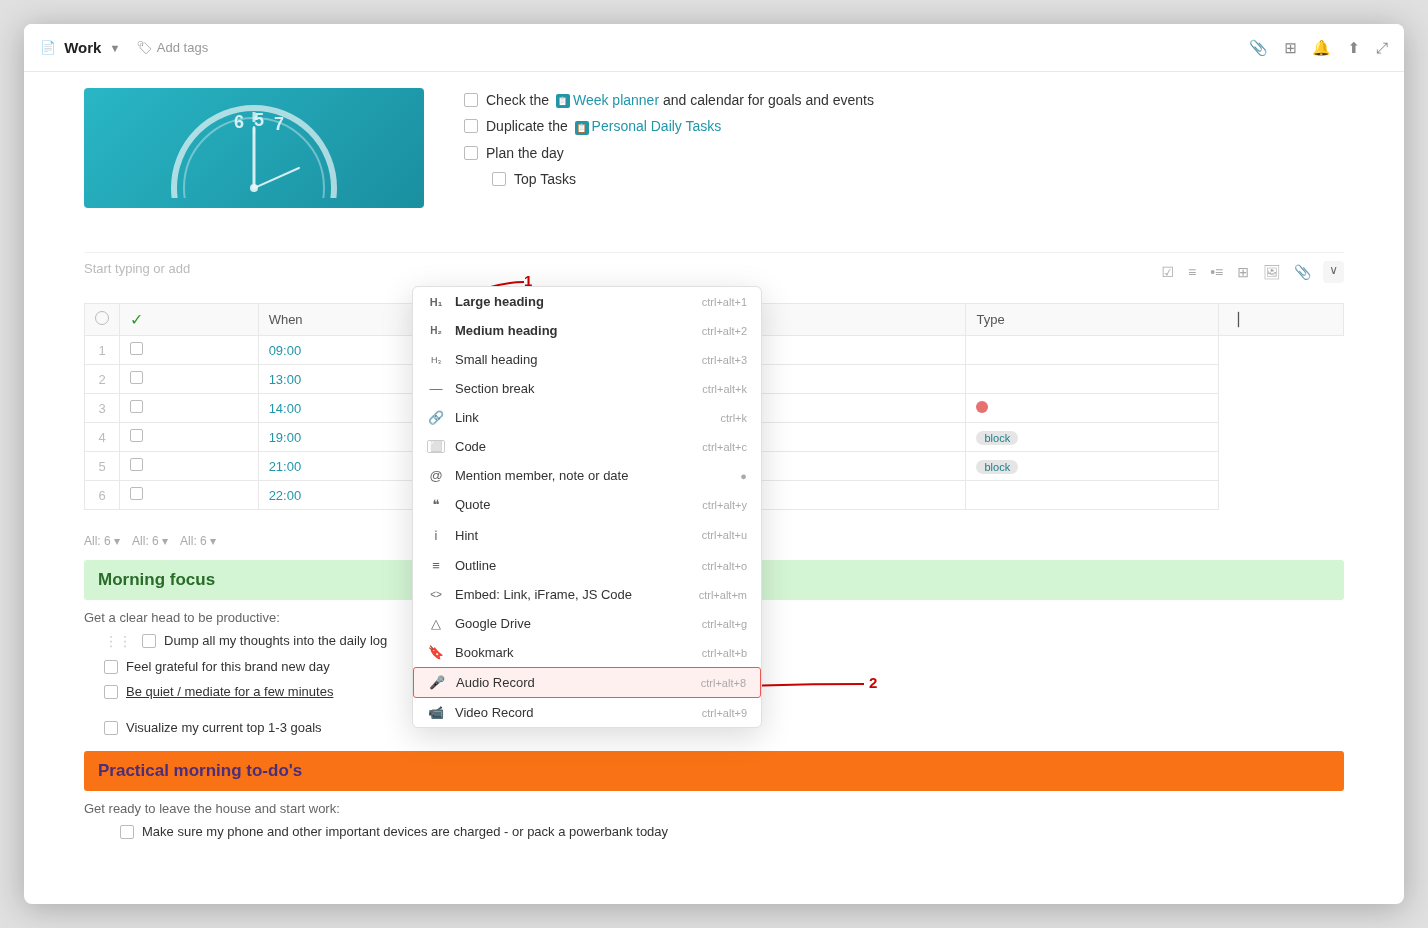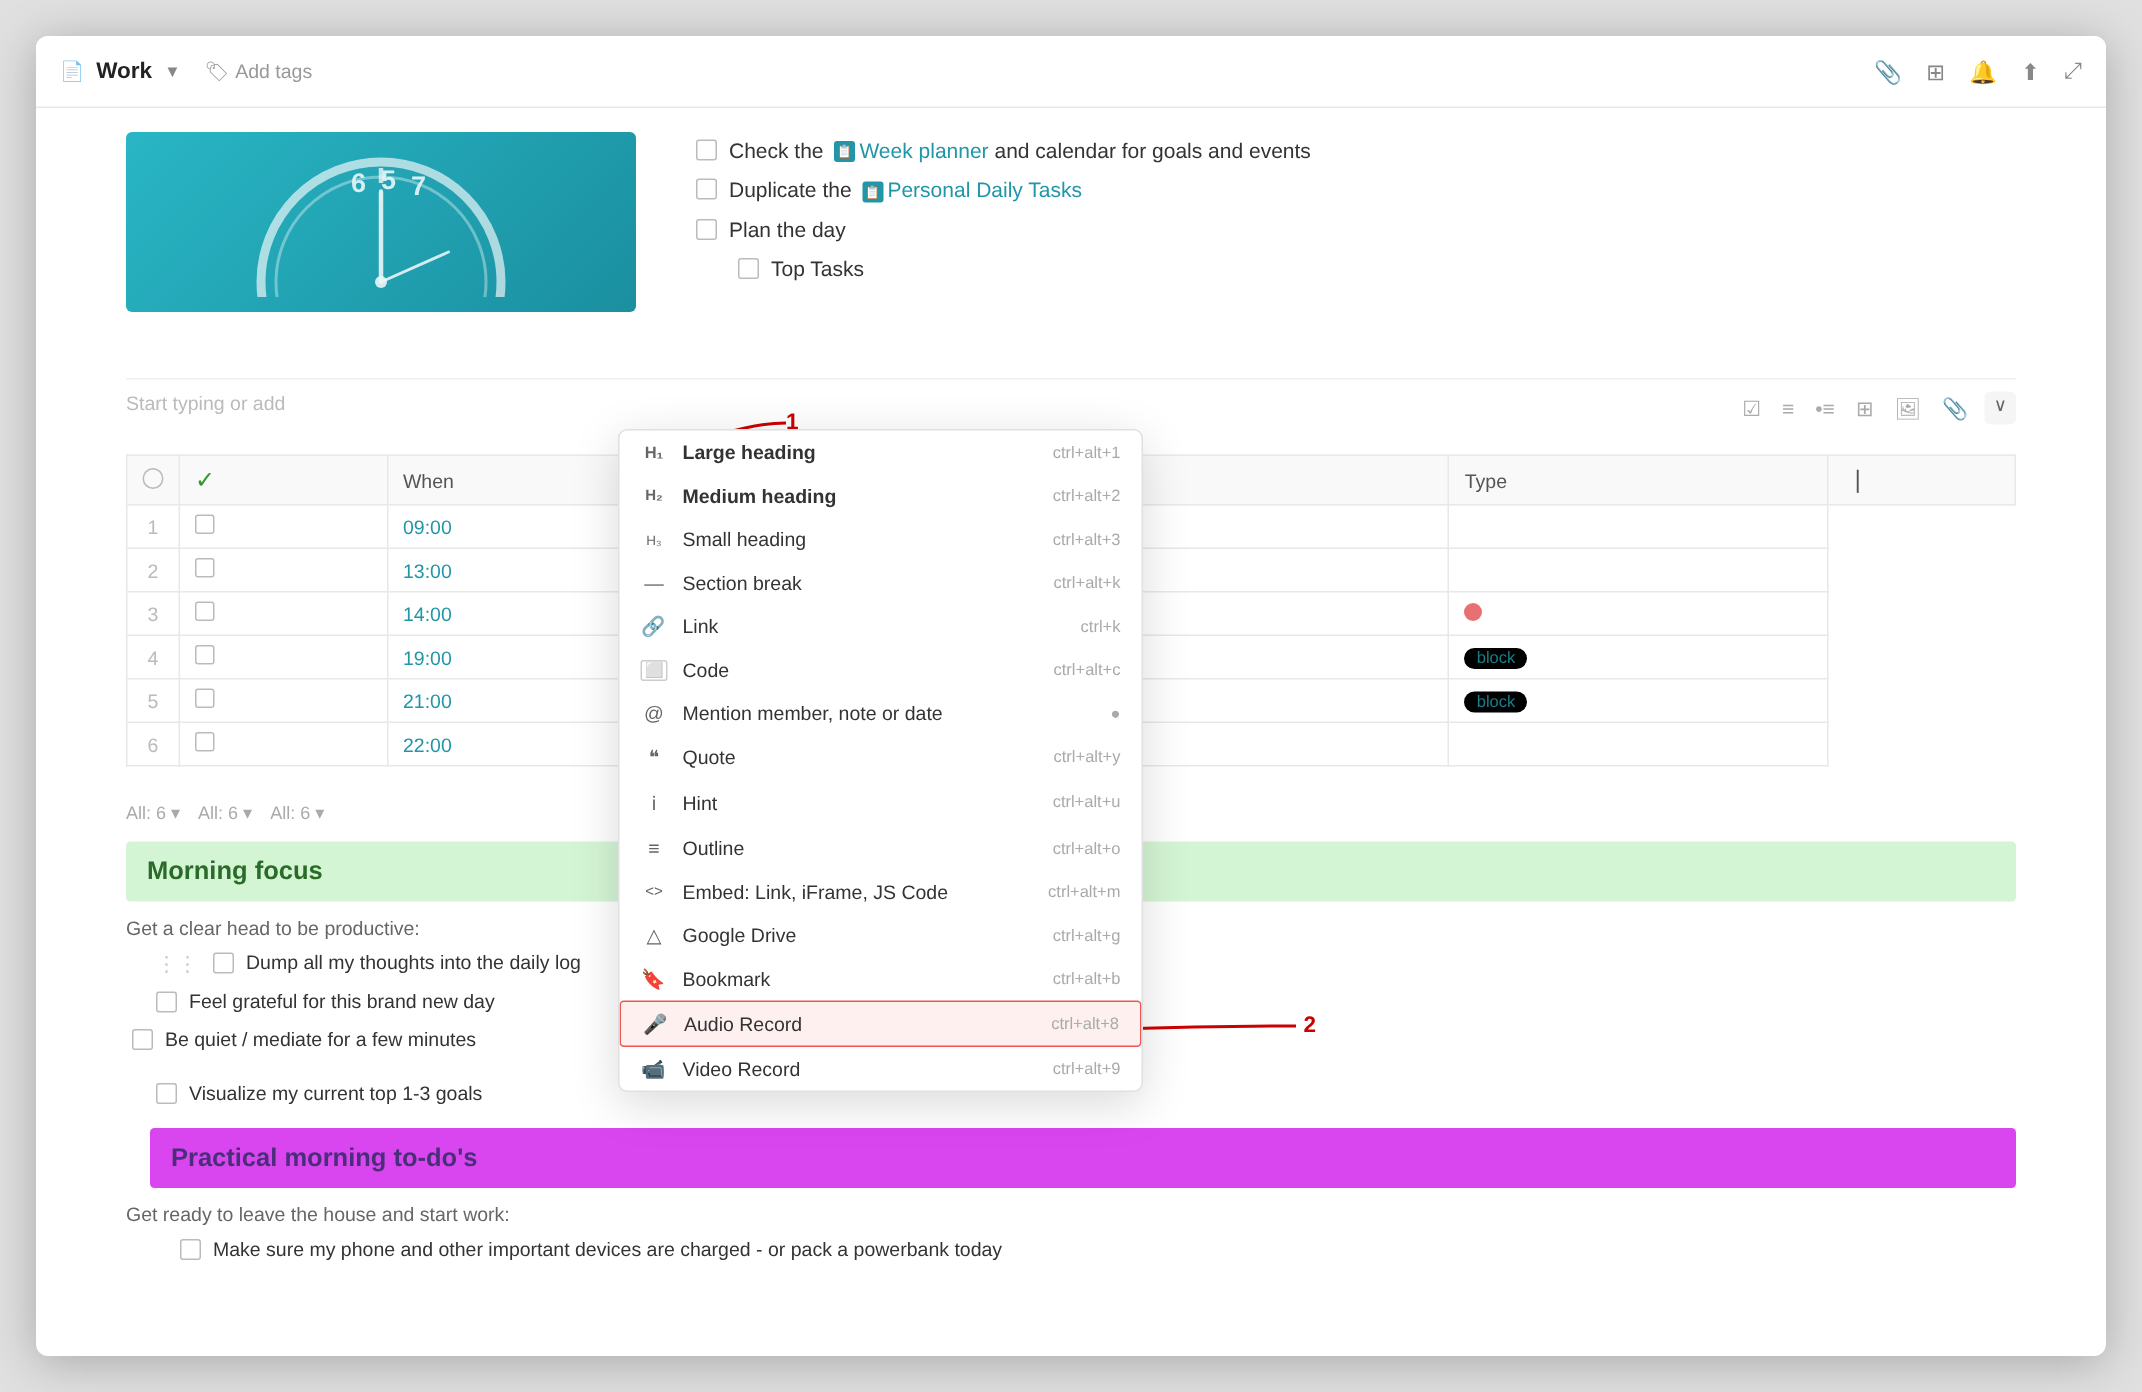--- a/index.html
+++ b/index.html
@@ -237,21 +237,21 @@
       display: inline-block;
       cursor: pointer;
     }
     .tag-pill {
       display: inline-block;
       padding: 1px 8px;
       border-radius: 10px;
       font-size: 11px;
       font-weight: 500;
     }
-    .tag-blue { background: #000000; color: #1a7f8a; }
+    .tag-blue { background: #e5e5e5; color: #1a7f8a; }
     .table-footer {
       color: #aaa;
       font-size: 12px;
       padding: 4px 0;
       display: flex;
       gap: 12px;
       cursor: pointer;
     }
     .table-footer span { cursor: pointer; }
 
@@ -262,23 +262,22 @@
       font-weight: 700;
       border-radius: 3px;
       margin-bottom: 10px;
       margin-top: 8px;
     }
     .section-heading.green {
       background: #d4f5d4;
       color: #2a6b2a;
     }
     .section-heading.purple {
-      background: #d946ef;
+      background: #f97316;
       color: #4a2e7a;
-      margin-left: 16px;
     }
     .section-subtitle {
       font-size: 13px;
       color: #666;
       margin-bottom: 8px;
     }
     .section-checklist {
       margin-bottom: 16px;
     }
     .section-checklist .checklist-item {
@@ -496,21 +495,21 @@
       <div class="section-checklist">
         <div class="checklist-item">
           <span class="drag-handle">⋮⋮</span>
           <div class="checkbox"></div>
           <span>Dump all my thoughts into the daily log</span>
         </div>
         <div class="checklist-item" style="margin-left:20px;">
           <div class="checkbox"></div>
           <span>Feel grateful for this brand new day</span>
         </div>
-        <div class="checklist-item" style="margin-left:4px;">
+        <div class="checklist-item" style="margin-left:20px;text-decoration:underline;">
           <div class="checkbox"></div>
           <span>Be quiet / mediate for a few minutes</span>
         </div>
         <div class="checklist-item" style="margin-left:20px;margin-top:21px;">
           <div class="checkbox"></div>
           <span>Visualize my current top 1-3 goals</span>
         </div>
       </div>
 
       <div class="section-heading purple">Practical morning to-do's</div>

